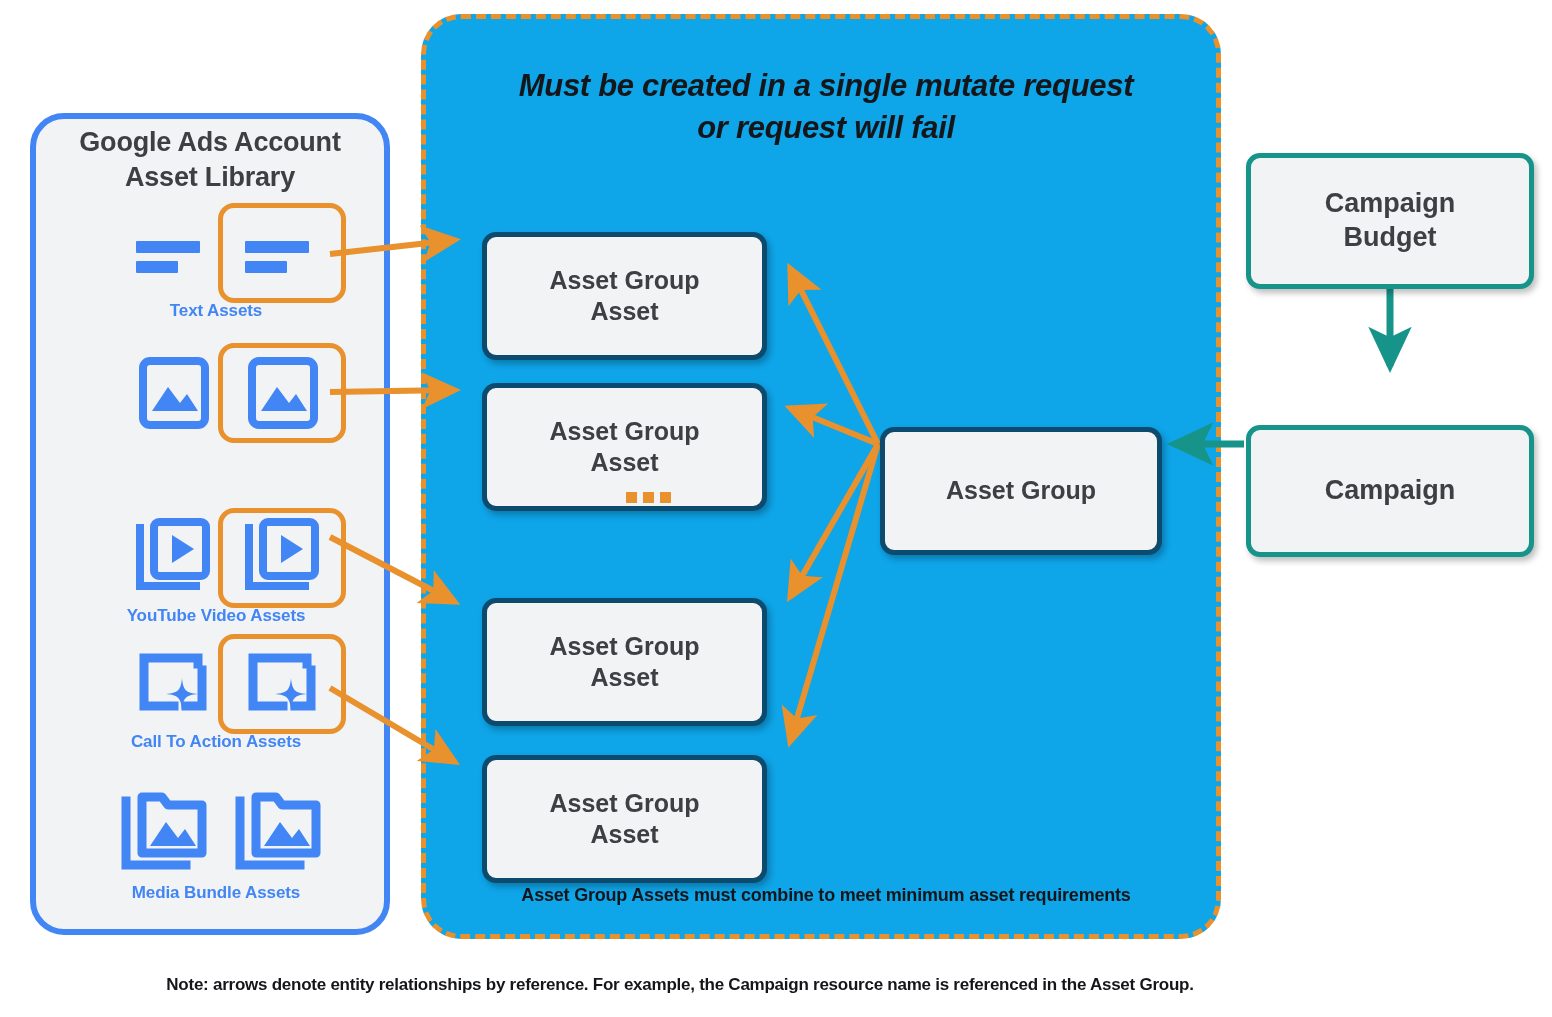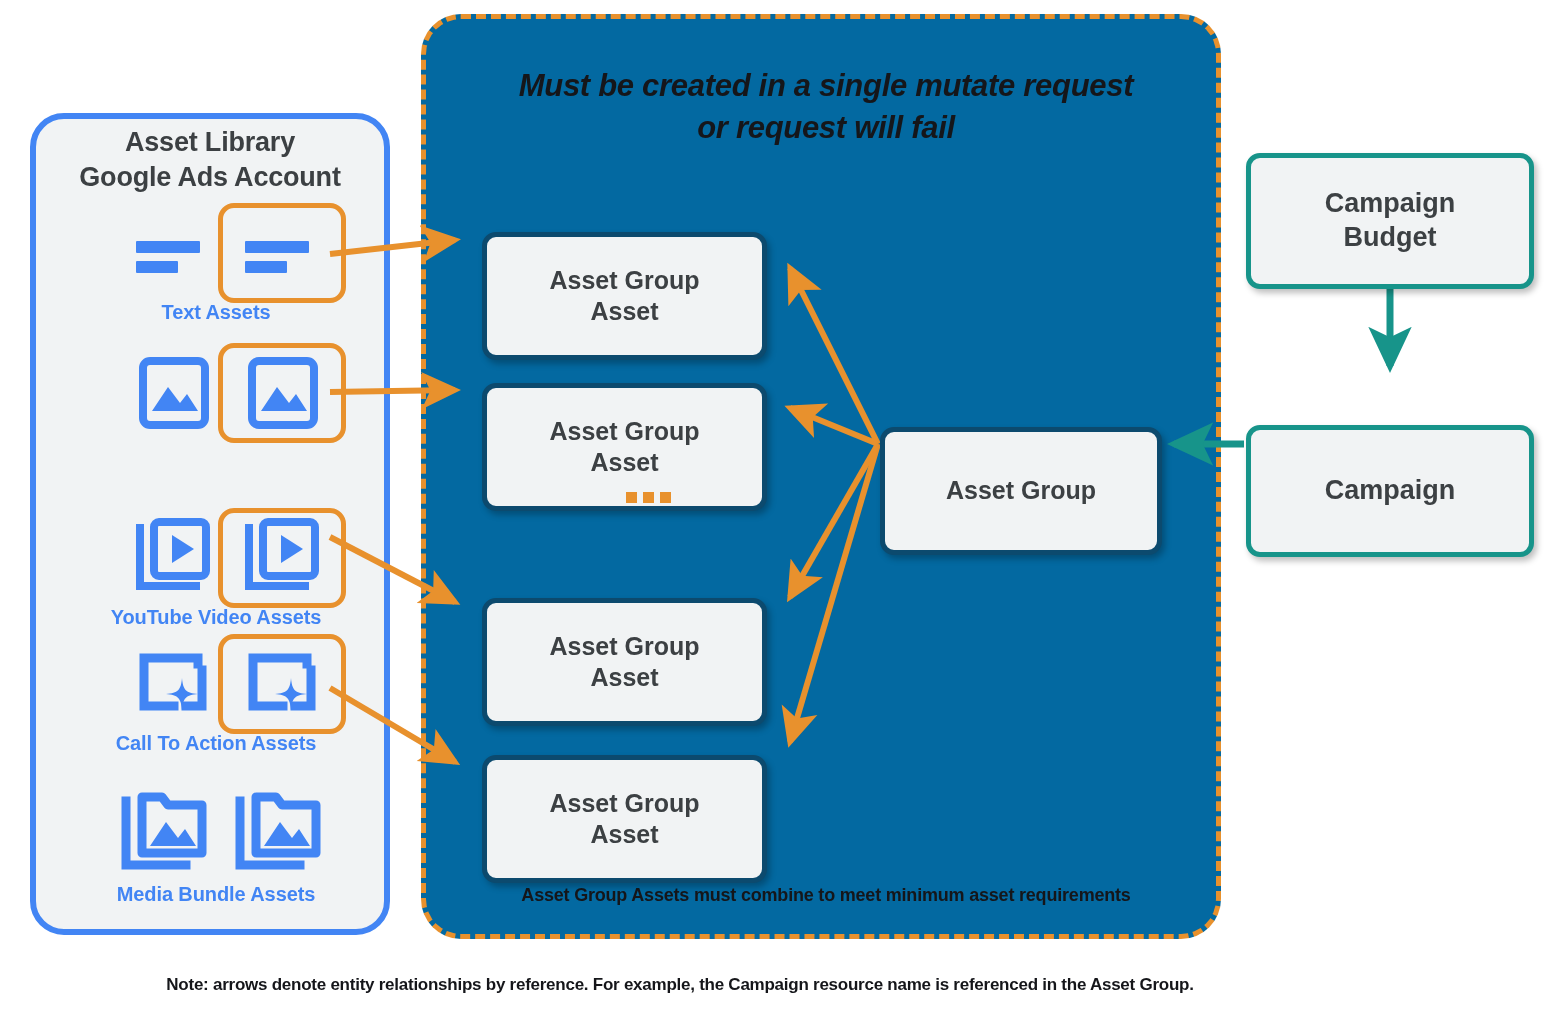--- a/index.html
+++ b/index.html
@@ -74,37 +74,37 @@
     position: absolute;
     left: 50%; top: 50%;
     transform: translate(-50%,-50%);
     width: 86px; height: 84px;
   }
   .asset-label {
     position: absolute;
     left: 0; top: 100px;
     width: 360px;
     text-align: center;
-    font-size: 20px;
+    font-size: 17px;
     font-weight: 700;
     color: #4285F4;
     letter-spacing: -0.1px;
   }
 
   
   #mutate-panel {
     position: absolute;
     left: 421px;
     top: 14px;
     width: 800px;
     height: 925px;
     border: 5px dashed #E8912D;
     border-radius: 40px;
     box-sizing: border-box;
-    background: #0369a1;
+    background: #0ea5e9;
   }
   #mutate-panel-title {
     position: absolute;
     left: 50px; top: 46px;
     width: 700px;
     text-align: center;
     font-size: 31px;
     font-weight: 700;
     font-style: italic;
     color: #15161a;
@@ -203,22 +203,22 @@
   }
 </style>
 </head>
 <body>
 
 <div class="stage">
 
   <div id="asset-library-panel">
 
     <div id="asset-library-title">
+      <div>Google Ads Account</div>
       <div>Asset Library</div>
-      <div>Google Ads Account</div>
     </div>
 
     <div class="asset-row" style="top:82px">
       <div class="asset-icons">
         <div class="icon-plain">
           <svg viewBox="0 0 86 84" width="86" height="84">
             <rect x="6" y="30" width="64" height="12" rx="1" fill="#4285F4"></rect>
             <rect x="6" y="50" width="42" height="12" rx="1" fill="#4285F4"></rect>
           </svg>
         </div>

